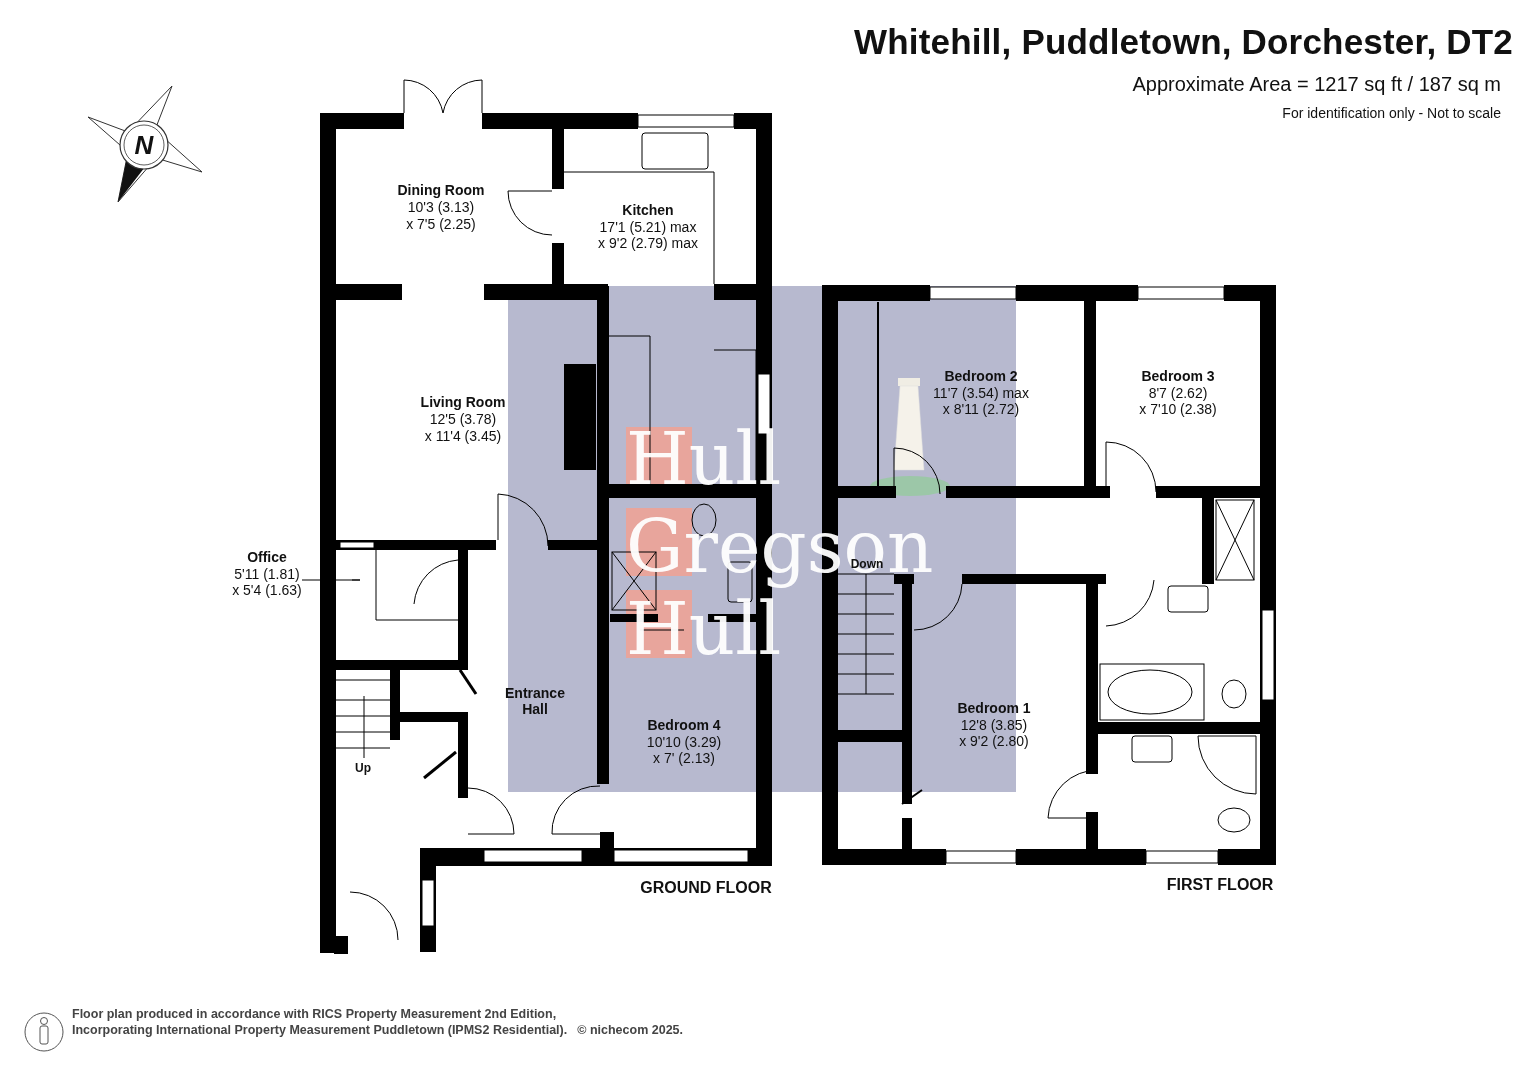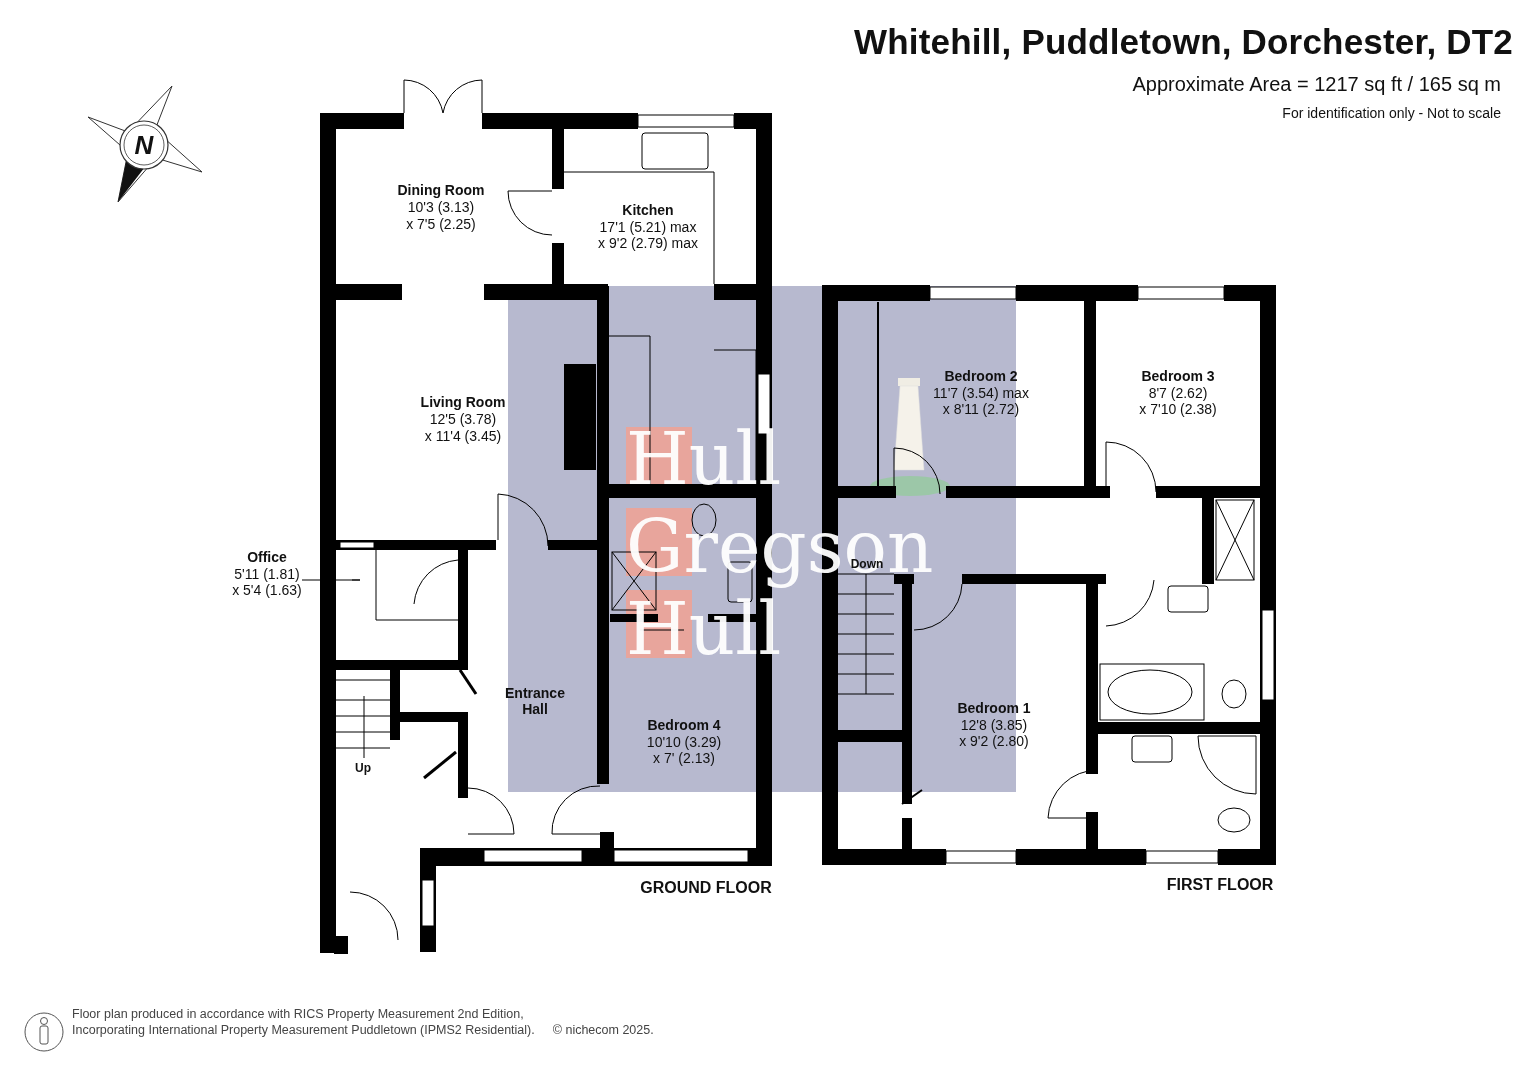--- a/index.html
+++ b/index.html
@@ -5,30 +5,30 @@
   html, body { margin:0; padding:0; background:#ffffff; }
   body { width:1527px; height:1080px; position:relative; overflow:hidden; font-family:"Liberation Sans", sans-serif; color:#111; }
   .title { position:absolute; right:14px; top:22px; font-size:35px; font-weight:bold; letter-spacing:0.2px; white-space:nowrap; }
   .area { position:absolute; right:26px; top:73px; font-size:20px; white-space:nowrap; }
   .note { position:absolute; right:26px; top:105px; font-size:14px; white-space:nowrap; }
   svg.plan { position:absolute; left:0; top:0; }
   .rlabel { font-family:"Liberation Sans", sans-serif; font-size:14px; fill:#111; }
   .rname { font-weight:bold; }
   .floorlabel { font-family:"Liberation Sans", sans-serif; font-size:16px; font-weight:bold; fill:#111; }
   .small { font-family:"Liberation Sans", sans-serif; font-size:12px; font-weight:bold; fill:#111; }
-  .footer { position:absolute; left:72px; top:1006px; font-size:12.5px; color:#444; line-height:16px; }
-  .footer .copy { margin-left:18px; }
+  .footer { position:absolute; left:72px; top:1006px; font-size:12.5px; color:#444; line-height:16px;font-weight:bold; }
+  .footer .copy { margin-left:10px; }
   .footicon { position:absolute; left:24px; top:1010px; }
   .wm { font-family:"DejaVu Serif", serif; font-size:72px; fill:#ffffff; }
 </style>
 </head>
 <body>
 
 <div class="title">Whitehill, Puddletown, Dorchester, DT2</div>
-<div class="area">Approximate Area = 1217 sq ft / 165 sq m</div>
+<div class="area">Approximate Area = 1217 sq ft / 187 sq m</div>
 <div class="note">For identification only - Not to scale</div>
 
 <svg class="plan" width="1527" height="1080" viewBox="0 0 1527 1080">
 
   <g>
     <polygon points="88,117 128,132 172,86 155,130 202,172 156,158 118,202 128,152" fill="#fff" stroke="#333" stroke-width="1"></polygon>
     <polygon points="118,202 128,152 148,163" fill="#111"></polygon>
     <circle cx="144" cy="145" r="24" fill="#fff" stroke="#333" stroke-width="1.2"></circle>
     <circle cx="144" cy="145" r="20" fill="none" stroke="#333" stroke-width="0.8"></circle>
     <text x="144" y="154" text-anchor="middle" font-family="Liberation Sans, sans-serif" font-size="26" font-weight="bold" font-style="italic" fill="#111">N</text>

